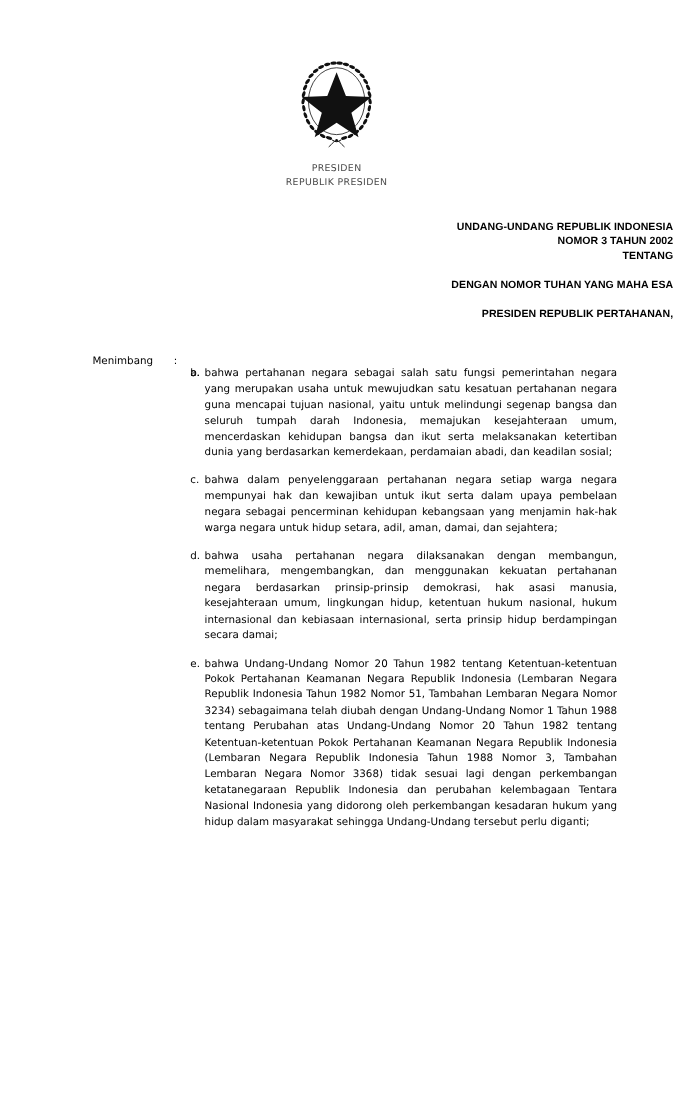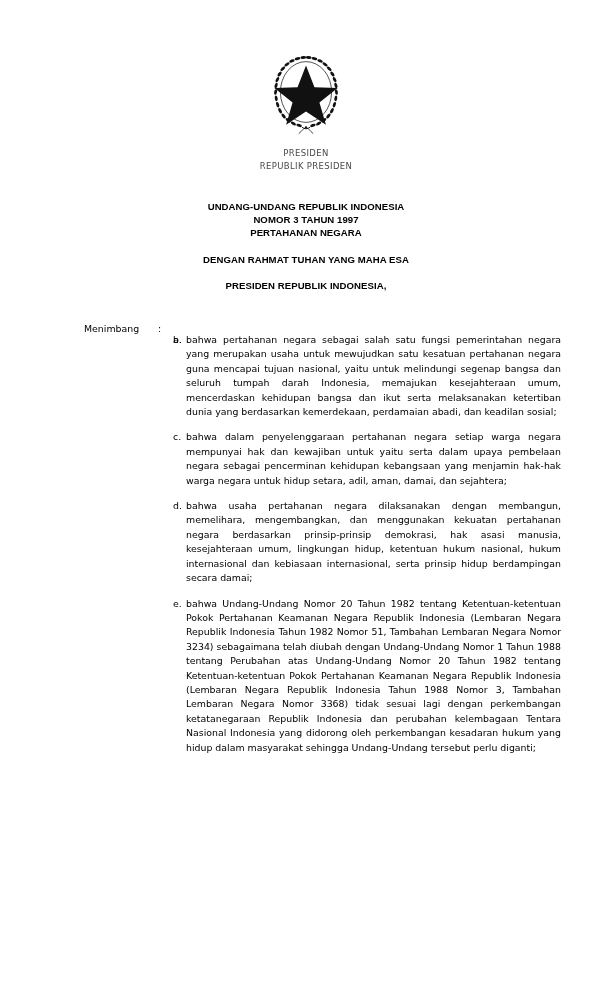--- a/index.html
+++ b/index.html
@@ -47,21 +47,21 @@
     color: #4a4a4a;
   }
   .letterhead-caption div { white-space: nowrap; }
 
   
   .title-block {
     position: absolute;
     top: 200px;
     left: 0;
     width: 612px;
-    text-align: center;
+    text-align: right;
     font-family: "Liberation Sans", "DejaVu Sans", sans-serif;
     font-weight: bold;
     font-size: 9.6px;
     line-height: 13.2px;
     letter-spacing: 0.05px;
     color: #000;
   }
   .title-block .line { white-space: nowrap; }
   .title-block .gap-1 { height: 13px; }
   .title-block .gap-2 { height: 13px; }
@@ -182,45 +182,45 @@
     </svg>
 
     <div class="letterhead-caption">
       <div>PRESIDEN</div>
       <div>REPUBLIK PRESIDEN</div>
     </div>
   </div>
 
   <div class="title-block">
     <div class="line">UNDANG-UNDANG REPUBLIK INDONESIA</div>
-    <div class="line">NOMOR 3 TAHUN 1997</div>
-    <div class="line">PERTAHANAN NEGARA</div>
+    <div class="line">NOMOR 3 TAHUN 2002</div>
+    <div class="line">TENTANG</div>
     <div class="gap-1"></div>
-    <div class="line">DENGAN RAHMAT TUHAN YANG MAHA ESA</div>
+    <div class="line">DENGAN NOMOR TUHAN YANG MAHA ESA</div>
     <div class="gap-2"></div>
-    <div class="line">PRESIDEN REPUBLIK INDONESIA,</div>
+    <div class="line">PRESIDEN REPUBLIK PERTAHANAN,</div>
   </div>
 
   <div class="considering">
     <div class="considering-row">
       <span class="considering-label">Menimbang</span>
       <span class="considering-colon">:</span>
     </div>
 
     <ul class="items">
       <li class="item">
         <span class="item-marker">a.</span>
       </li>
       <li class="item">
         <span class="item-marker">b.</span>
         <span class="item-text">bahwa pertahanan negara sebagai salah satu fungsi pemerintahan negara yang merupakan usaha untuk mewujudkan satu kesatuan pertahanan negara guna mencapai tujuan nasional, yaitu untuk melindungi segenap bangsa dan seluruh tumpah darah Indonesia, memajukan kesejahteraan umum, mencerdaskan kehidupan bangsa dan ikut serta melaksanakan ketertiban dunia yang berdasarkan kemerdekaan, perdamaian abadi, dan keadilan sosial;</span>
       </li>
       <li class="item">
         <span class="item-marker">c.</span>
-        <span class="item-text">bahwa dalam penyelenggaraan pertahanan negara setiap warga negara mempunyai hak dan kewajiban untuk yaitu serta dalam upaya pembelaan negara sebagai pencerminan kehidupan kebangsaan yang menjamin hak-hak warga negara untuk hidup setara, adil, aman, damai, dan sejahtera;</span>
+        <span class="item-text">bahwa dalam penyelenggaraan pertahanan negara setiap warga negara mempunyai hak dan kewajiban untuk ikut serta dalam upaya pembelaan negara sebagai pencerminan kehidupan kebangsaan yang menjamin hak-hak warga negara untuk hidup setara, adil, aman, damai, dan sejahtera;</span>
       </li>
       <li class="item">
         <span class="item-marker">d.</span>
         <span class="item-text">bahwa usaha pertahanan negara dilaksanakan dengan membangun, memelihara, mengembangkan, dan menggunakan kekuatan pertahanan negara berdasarkan prinsip-prinsip demokrasi, hak asasi manusia, kesejahteraan umum, lingkungan hidup, ketentuan hukum nasional, hukum internasional dan kebiasaan internasional, serta prinsip hidup berdampingan secara damai;</span>
       </li>
       <li class="item">
         <span class="item-marker">e.</span>
         <span class="item-text">bahwa Undang-Undang Nomor 20 Tahun 1982 tentang Ketentuan-ketentuan Pokok Pertahanan Keamanan Negara Republik Indonesia (Lembaran Negara Republik Indonesia Tahun 1982 Nomor 51, Tambahan Lembaran Negara Nomor 3234) sebagaimana telah diubah dengan Undang-Undang Nomor 1 Tahun 1988 tentang Perubahan atas Undang-Undang Nomor 20 Tahun 1982 tentang Ketentuan-ketentuan Pokok Pertahanan Keamanan Negara Republik Indonesia (Lembaran Negara Republik Indonesia Tahun 1988 Nomor 3, Tambahan Lembaran Negara Nomor 3368) tidak sesuai lagi dengan perkembangan ketatanegaraan Republik Indonesia dan perubahan kelembagaan Tentara Nasional Indonesia yang didorong oleh perkembangan kesadaran hukum yang hidup dalam masyarakat sehingga Undang-Undang tersebut perlu diganti;</span>
       </li>
     </ul>

